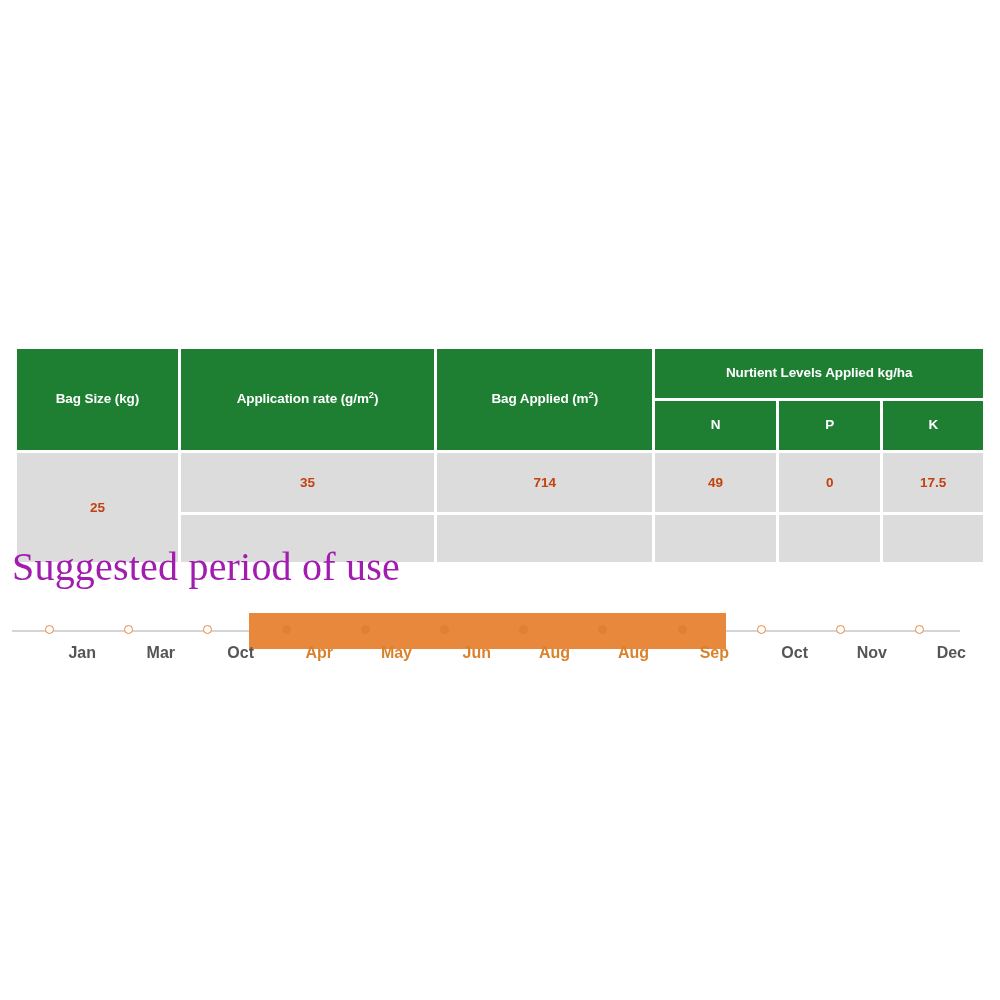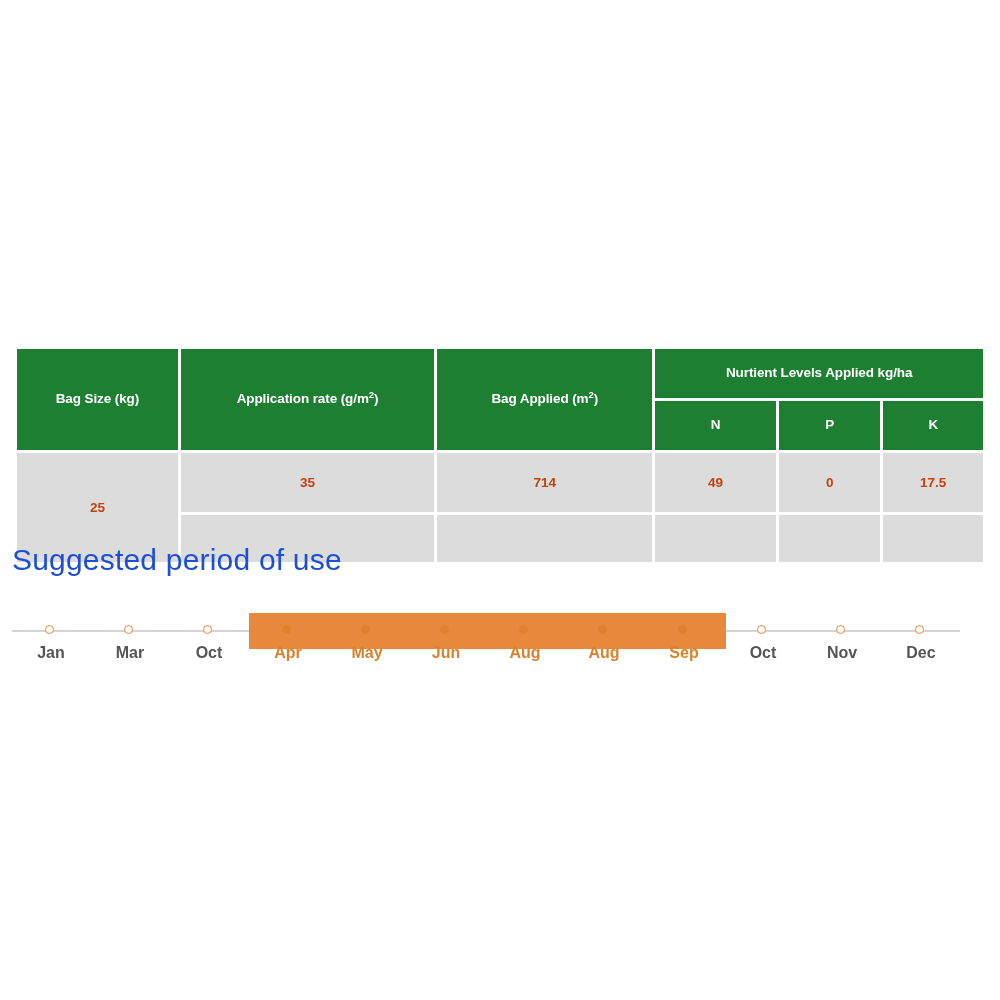--- a/index.html
+++ b/index.html
@@ -81,25 +81,26 @@
     position: absolute;
     left: 0;
     top: 535px;
     width: 1000px;
   }
 
   #period-title {
     position: absolute;
     left: 12px;
     top: 8px;
-    font-size: 30px;
+    font-size: 40px;
     font-weight: 300;
-    color: #1d4ed8;
+    color: #a21caf;
     letter-spacing: 0.2px;
     white-space: nowrap;
+    font-family: Liberation Serif, serif;
   }
 
   #timeline {
     position: absolute;
     left: 0;
     top: 70px;
     width: 1000px;
     height: 70px;
   }
 
@@ -141,21 +142,21 @@
   .month.active .dot {
     background: #e08030;
     border-color: #e08030;
     border-width: 1.5px;
   }
   .month .lbl {
     position: absolute;
     left: 0;
     top: 39px;
     width: 90px;
-    text-align: center;
+    text-align: right;
     font-size: 16px;
     font-weight: 600;
     color: #555555;
     font-family: "Liberation Sans", sans-serif;
   }
   .month.active .lbl {
     color: #d9822b;
   }
 </style>
 </head>

